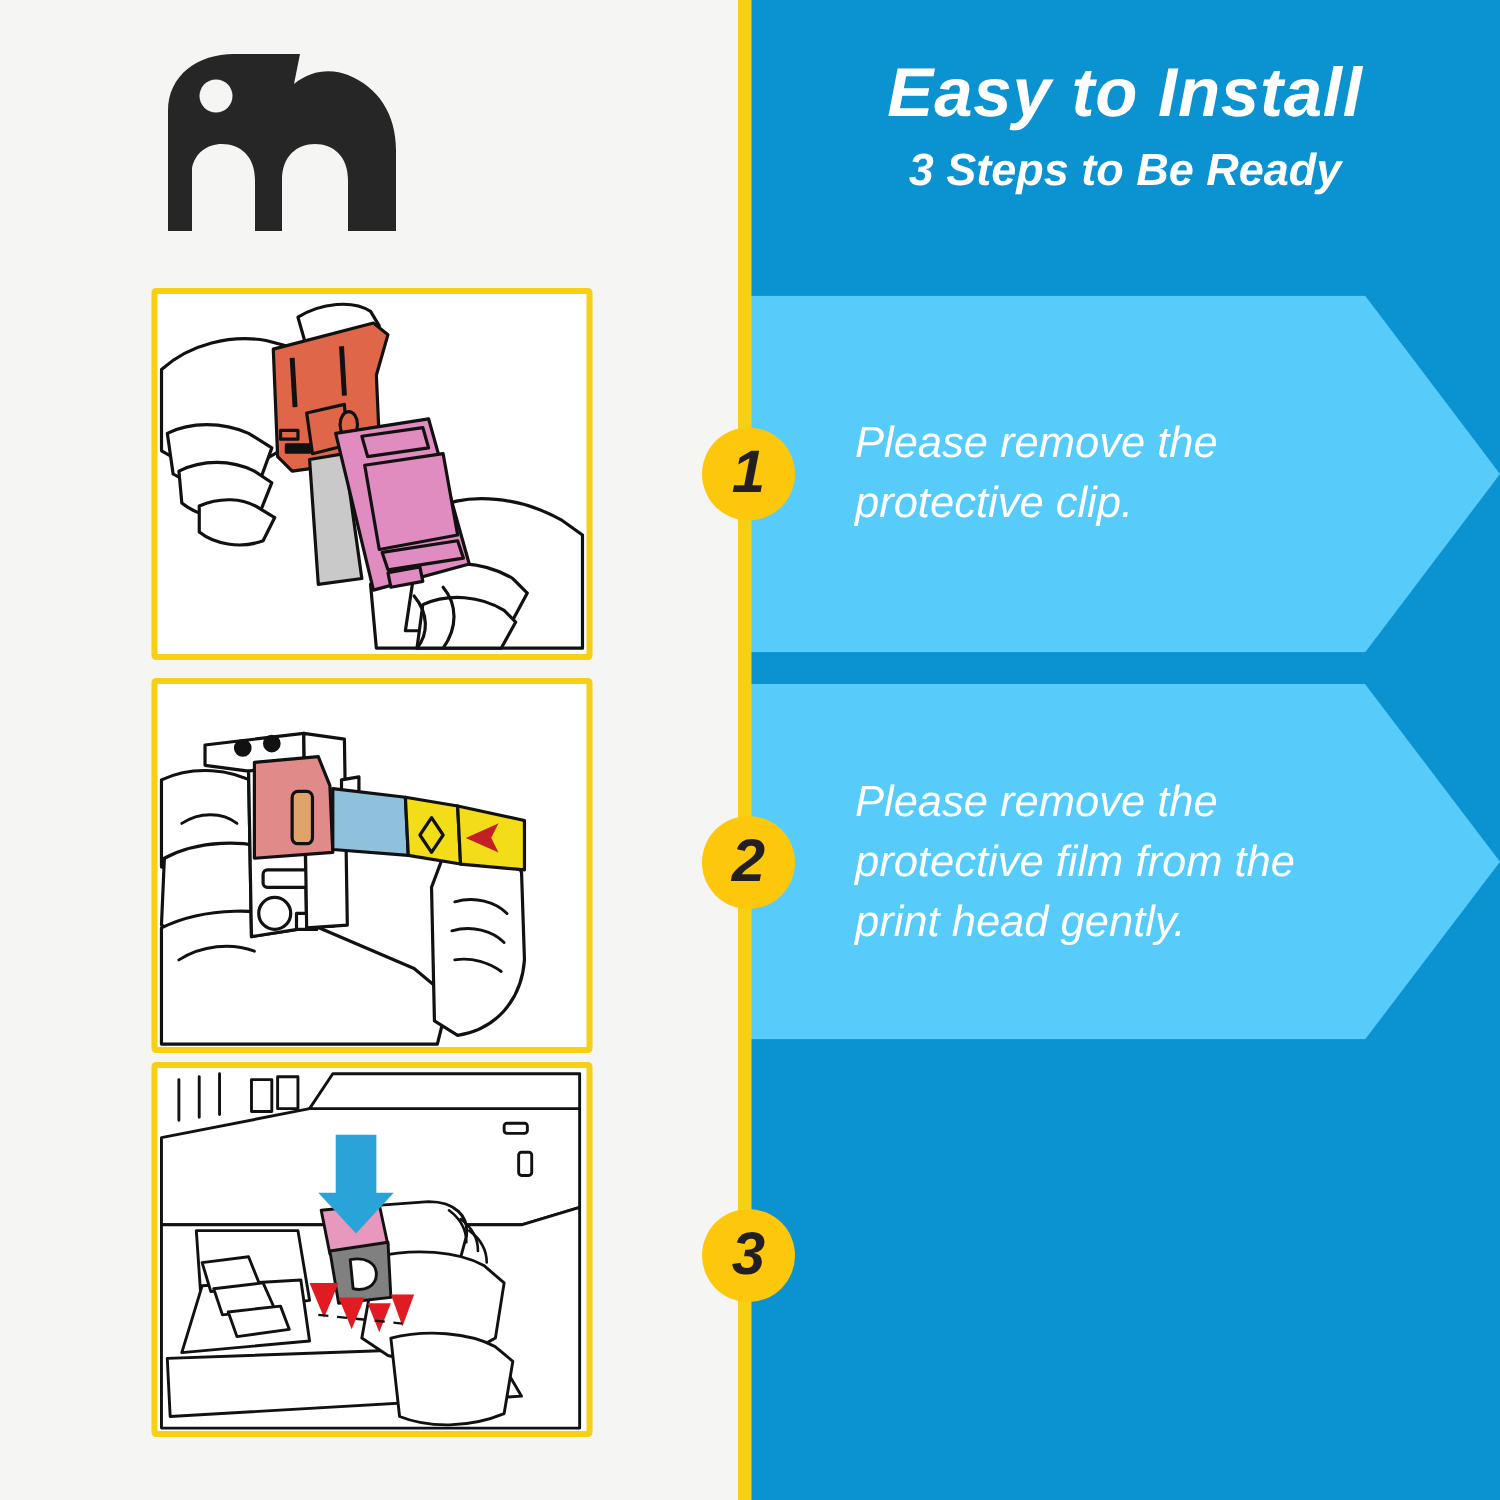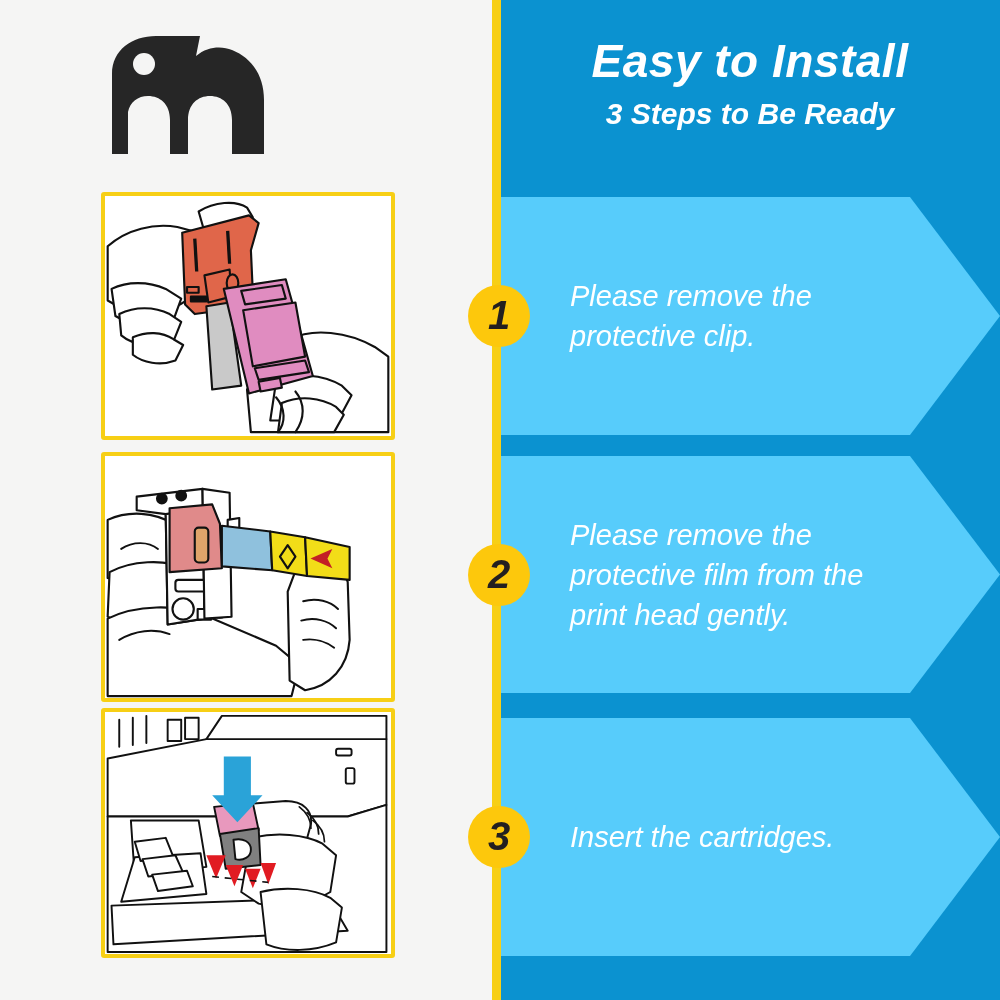--- a/index.html
+++ b/index.html
@@ -303,23 +303,20 @@
     </div>
 
     <div class="band band-2">
       <div class="band-text">Please remove the protective film from the print head gently.</div>
     </div>
 
     <div class="band band-1">
       <div class="band-text">Please remove the protective clip.</div>
     </div>
 
-    <div class="band band-3">
-      <div class="band-text">Insert the cartridges.</div>
-    </div>
   </div>
 
   <div class="divider-rule"></div>
 
   <div class="badge-wrap bw1">
     <div class="step-badge">
       <span>1</span>
     </div>
   </div>
   <div class="badge-wrap bw2">

